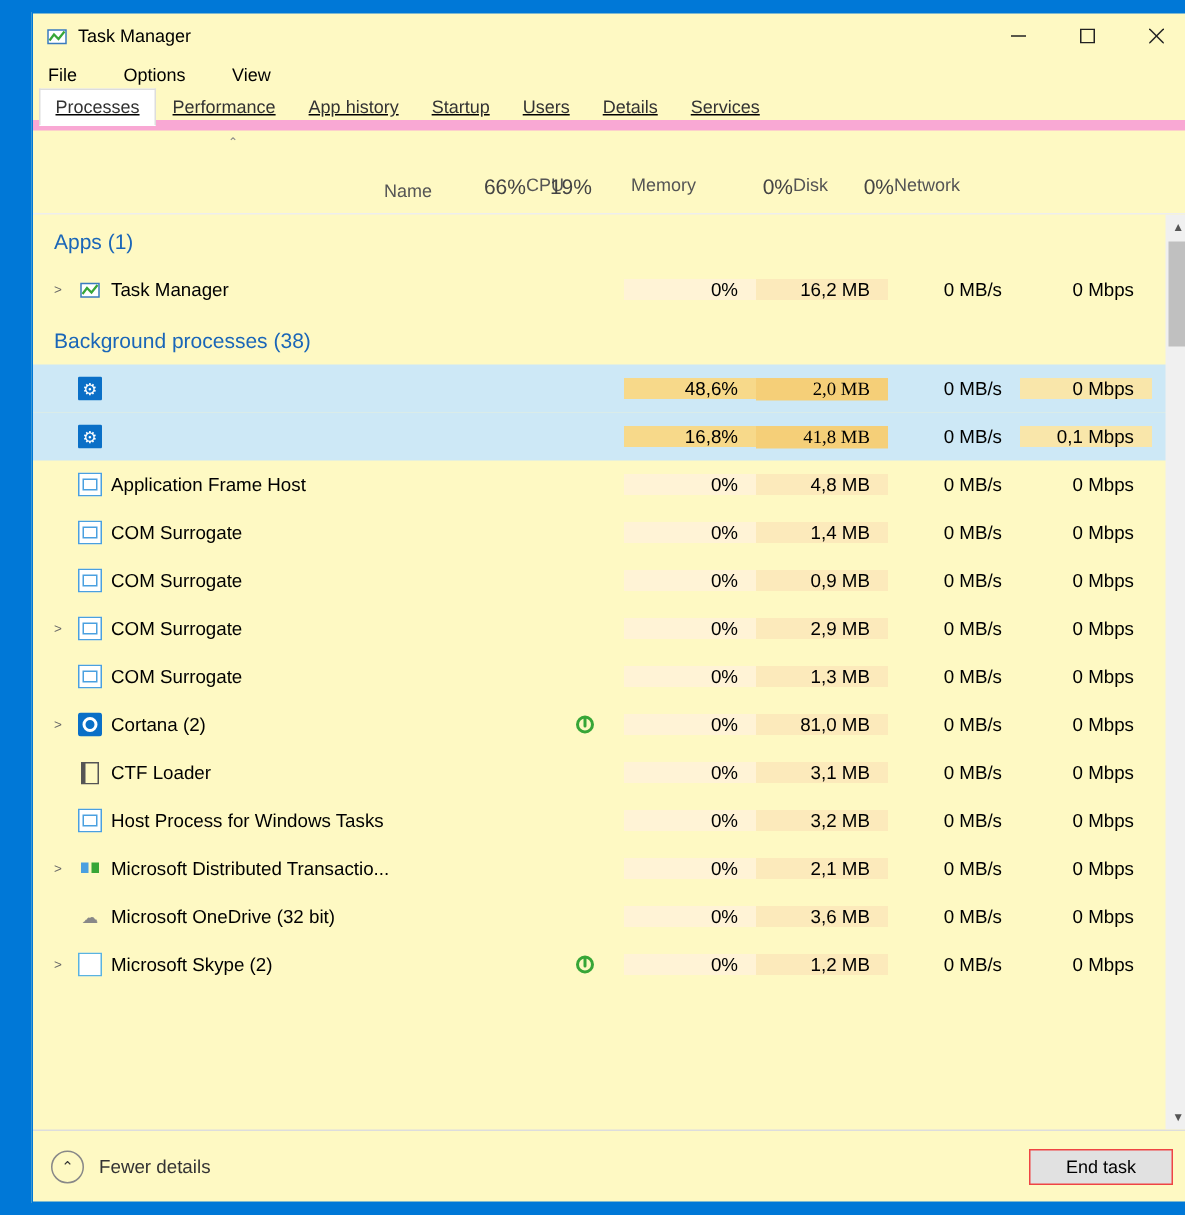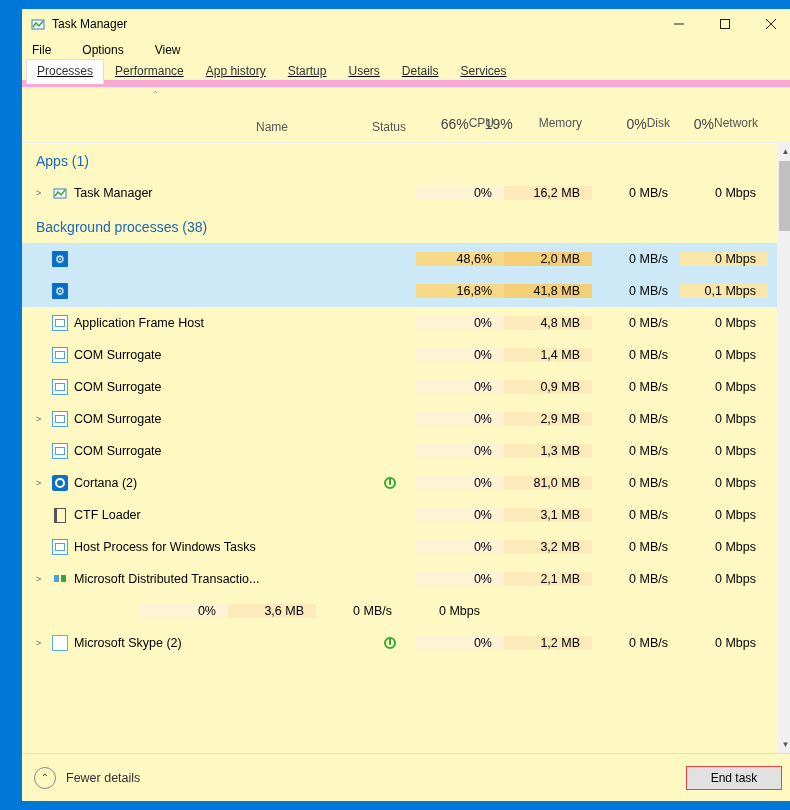--- a/index.html
+++ b/index.html
@@ -35,21 +35,21 @@
 .row { display:flex; height:32px; align-items:center; font-size:12.5px;}
 .row.sel { background:#cde8f6;}
 .row .pname { width:276px; display:flex; align-items:center; padding-left:14px; gap:6px; white-space:nowrap; overflow:hidden;}
 .row .status { width:118px; display:flex; align-items:center; justify-content:flex-end; padding-right:20px;}
 .row .met { width:88px; text-align:right; padding-right:12px;}
 .row .cpu  { background:#fff3d6;}
 .row .mem  { background:#fceabb;}
 .row .disk { }
 .row .net  { }
 .row.sel .cpu { background:#f7d98a;}
-.row.sel .mem { background:#f5cf78;}
+.row.sel .mem { background:#f5cf78;font-family:Liberation Serif, serif;}
 .row.sel .net { background:#f9e6aa;}
 .chev { width:10px; display:inline-block; font-size:9px; color:#666;}
 .chev.empty { visibility:hidden;}
 .icon16 { width:16px; height:16px; display:inline-flex; align-items:center; justify-content:center; font-size:11px;}
 .gear { background:#0a6fc7; border-radius:1px; color:#fff;}
 .win  { background:#fff; border:1px solid #4aa0e0;}
 .win::after{content:""; display:block;width:8px;height:6px;border:1px solid #4aa0e0; margin:auto;}
 .cortana { background:#0a6fc7; border-radius:2px; position:relative;}
 .cortana::after{content:"";position:absolute;inset:3px;border:2px solid #fff;border-radius:50%;}
 .book { width:12px;height:15px;border:1px solid #555;border-left:3px solid #555;}
@@ -108,23 +108,20 @@
       <div class="tab">Users</div>
       <div class="tab">Details</div>
       <div class="tab">Services</div>
     </div>
 
   <div class="colhead" style="position:relative;">
     <span class="sortcaret">⌃</span>
     <div class="col col-name">
         <span>Name</span>
       </div>
-    <div class="col col-status">
-        <span>Status</span>
-      </div>
     <div class="col col-cpu">
         <div class="col-pct">66%</div>
         <span>CPU</span>
       </div>
     <div class="col col-mem">
         <div class="col-pct">19%</div>
         <span>Memory</span>
       </div>
     <div class="col col-disk">
         <div class="col-pct">0%</div>
@@ -292,20 +289,25 @@
             </span>
             <span>Microsoft Distributed Transactio...</span>
           </div>
           <div class="status"></div>
           <div class="met cpu">0%</div>
           <div class="met mem">2,1 MB</div>
           <div class="met disk">0 MB/s</div>
           <div class="met net">0 Mbps</div>
         </div>
         <div class="row">
+          <div class="pname">
+            <span class="chev empty">&gt;</span>
+            <span class="icon16 cloud"></span>
+            <span>Microsoft OneDrive (32 bit)</span>
+          </div>
           <div class="status"></div>
           <div class="met cpu">0%</div>
           <div class="met mem">3,6 MB</div>
           <div class="met disk">0 MB/s</div>
           <div class="met net">0 Mbps</div>
         </div>
         <div class="row">
           <div class="pname">
             <span class="chev">&gt;</span>
             <span class="icon16 skype"></span>

